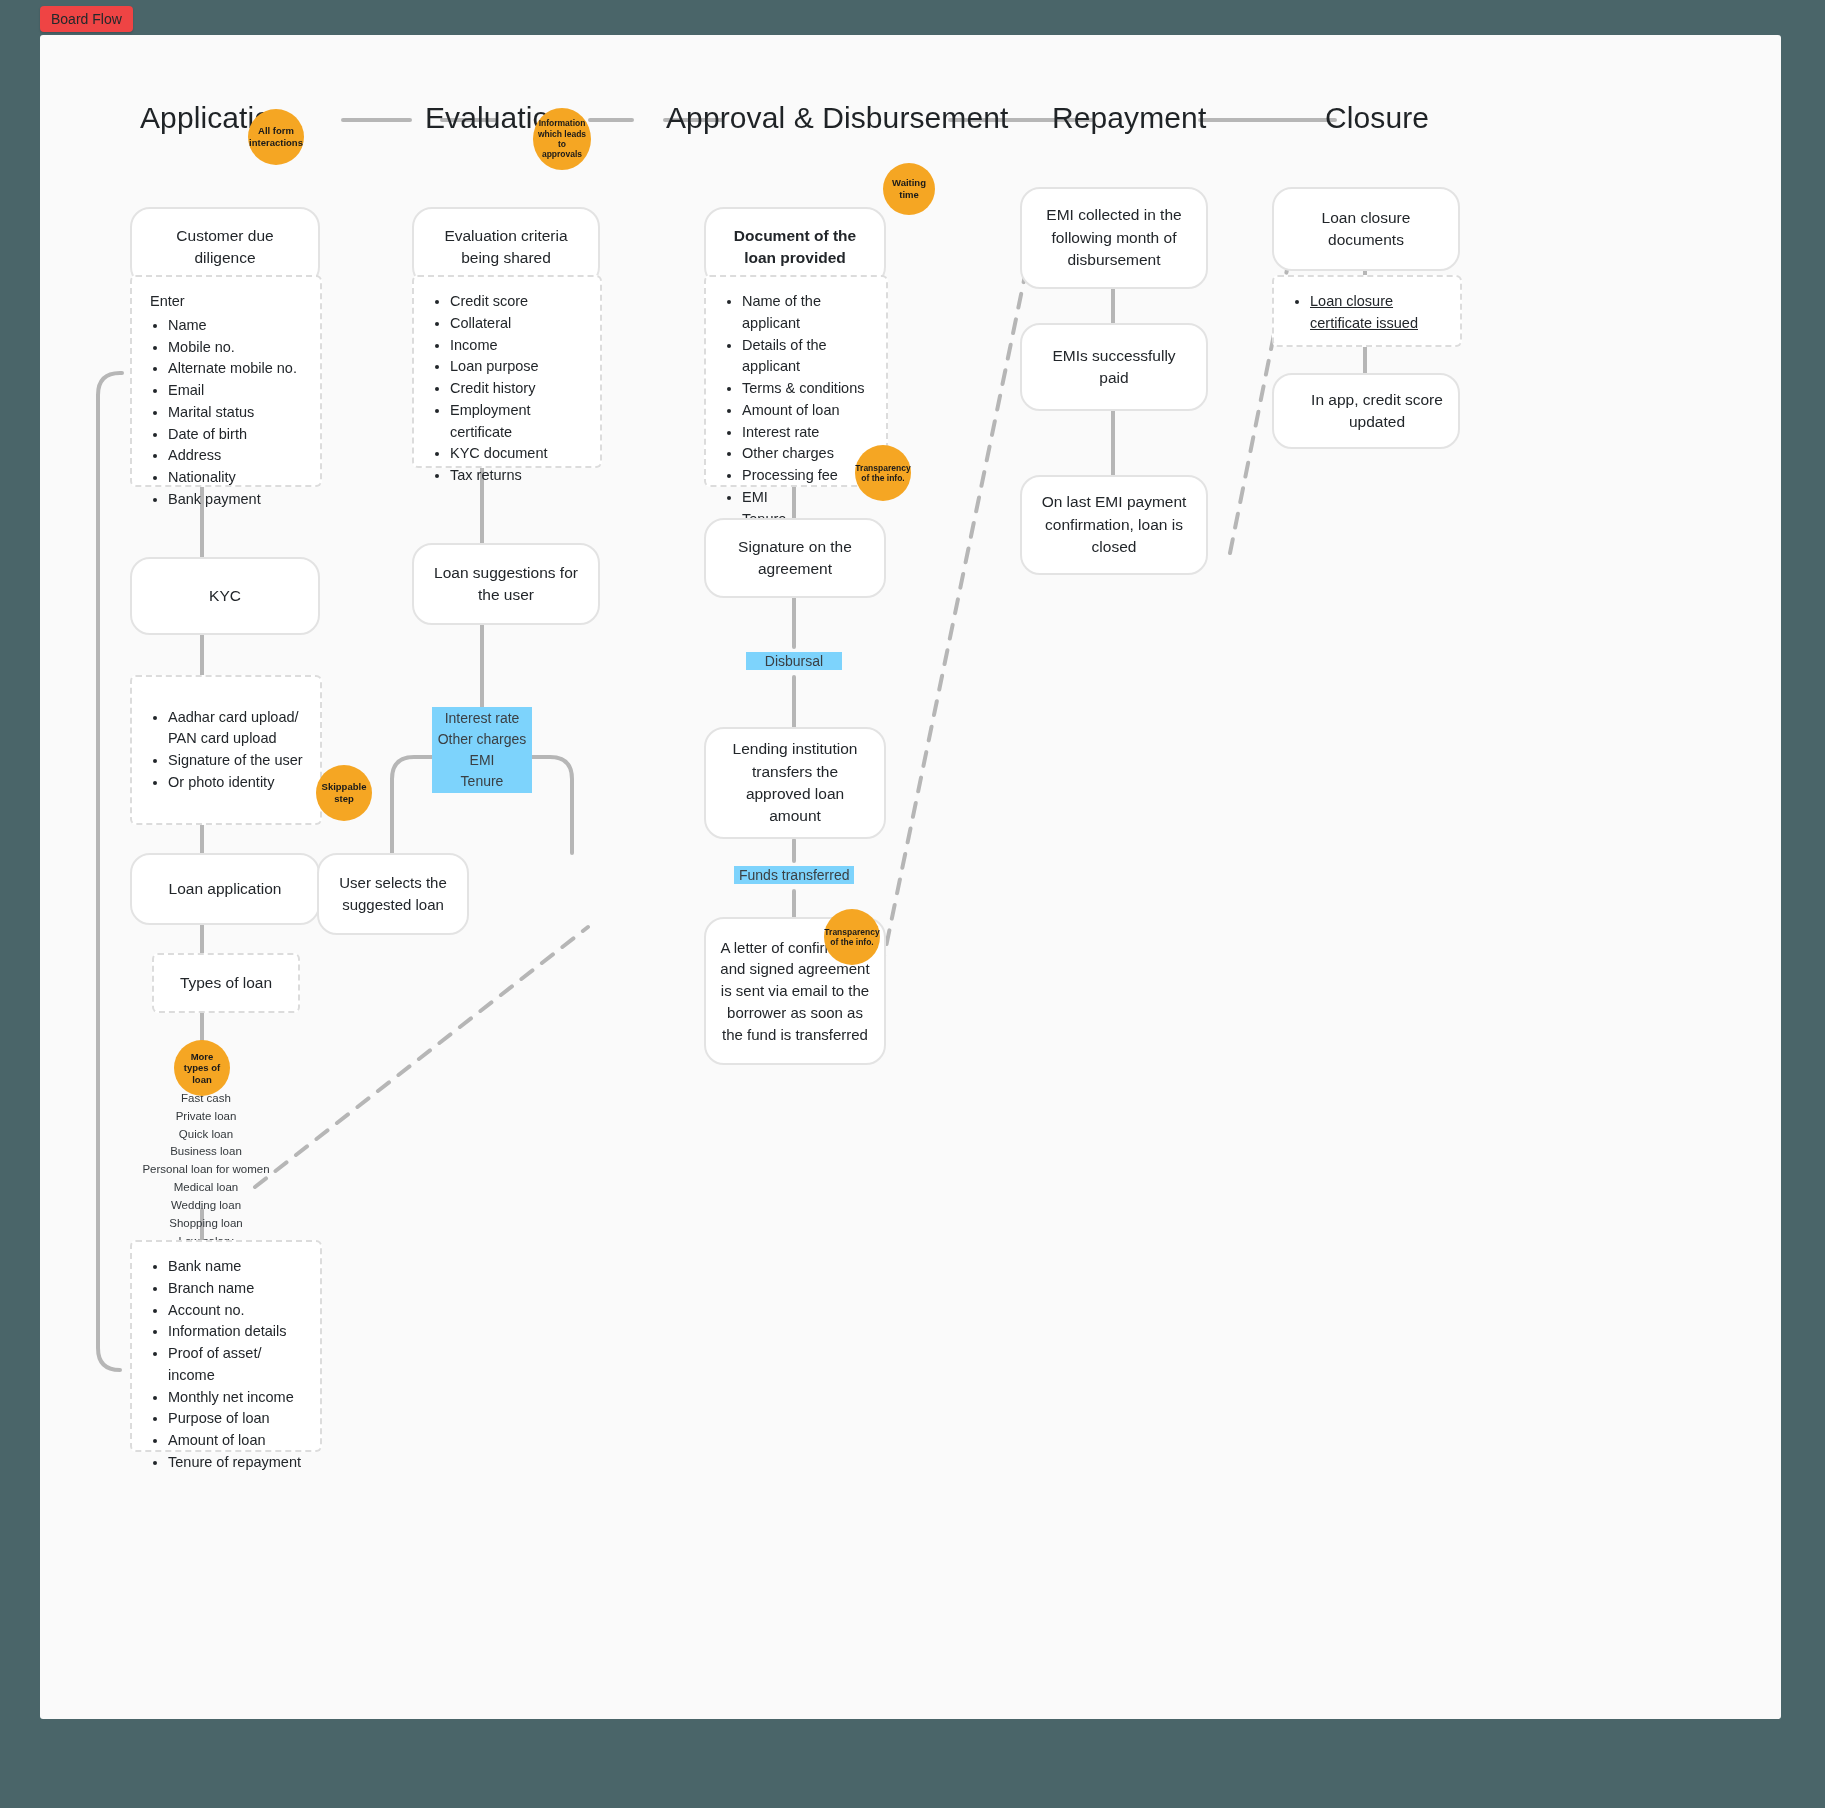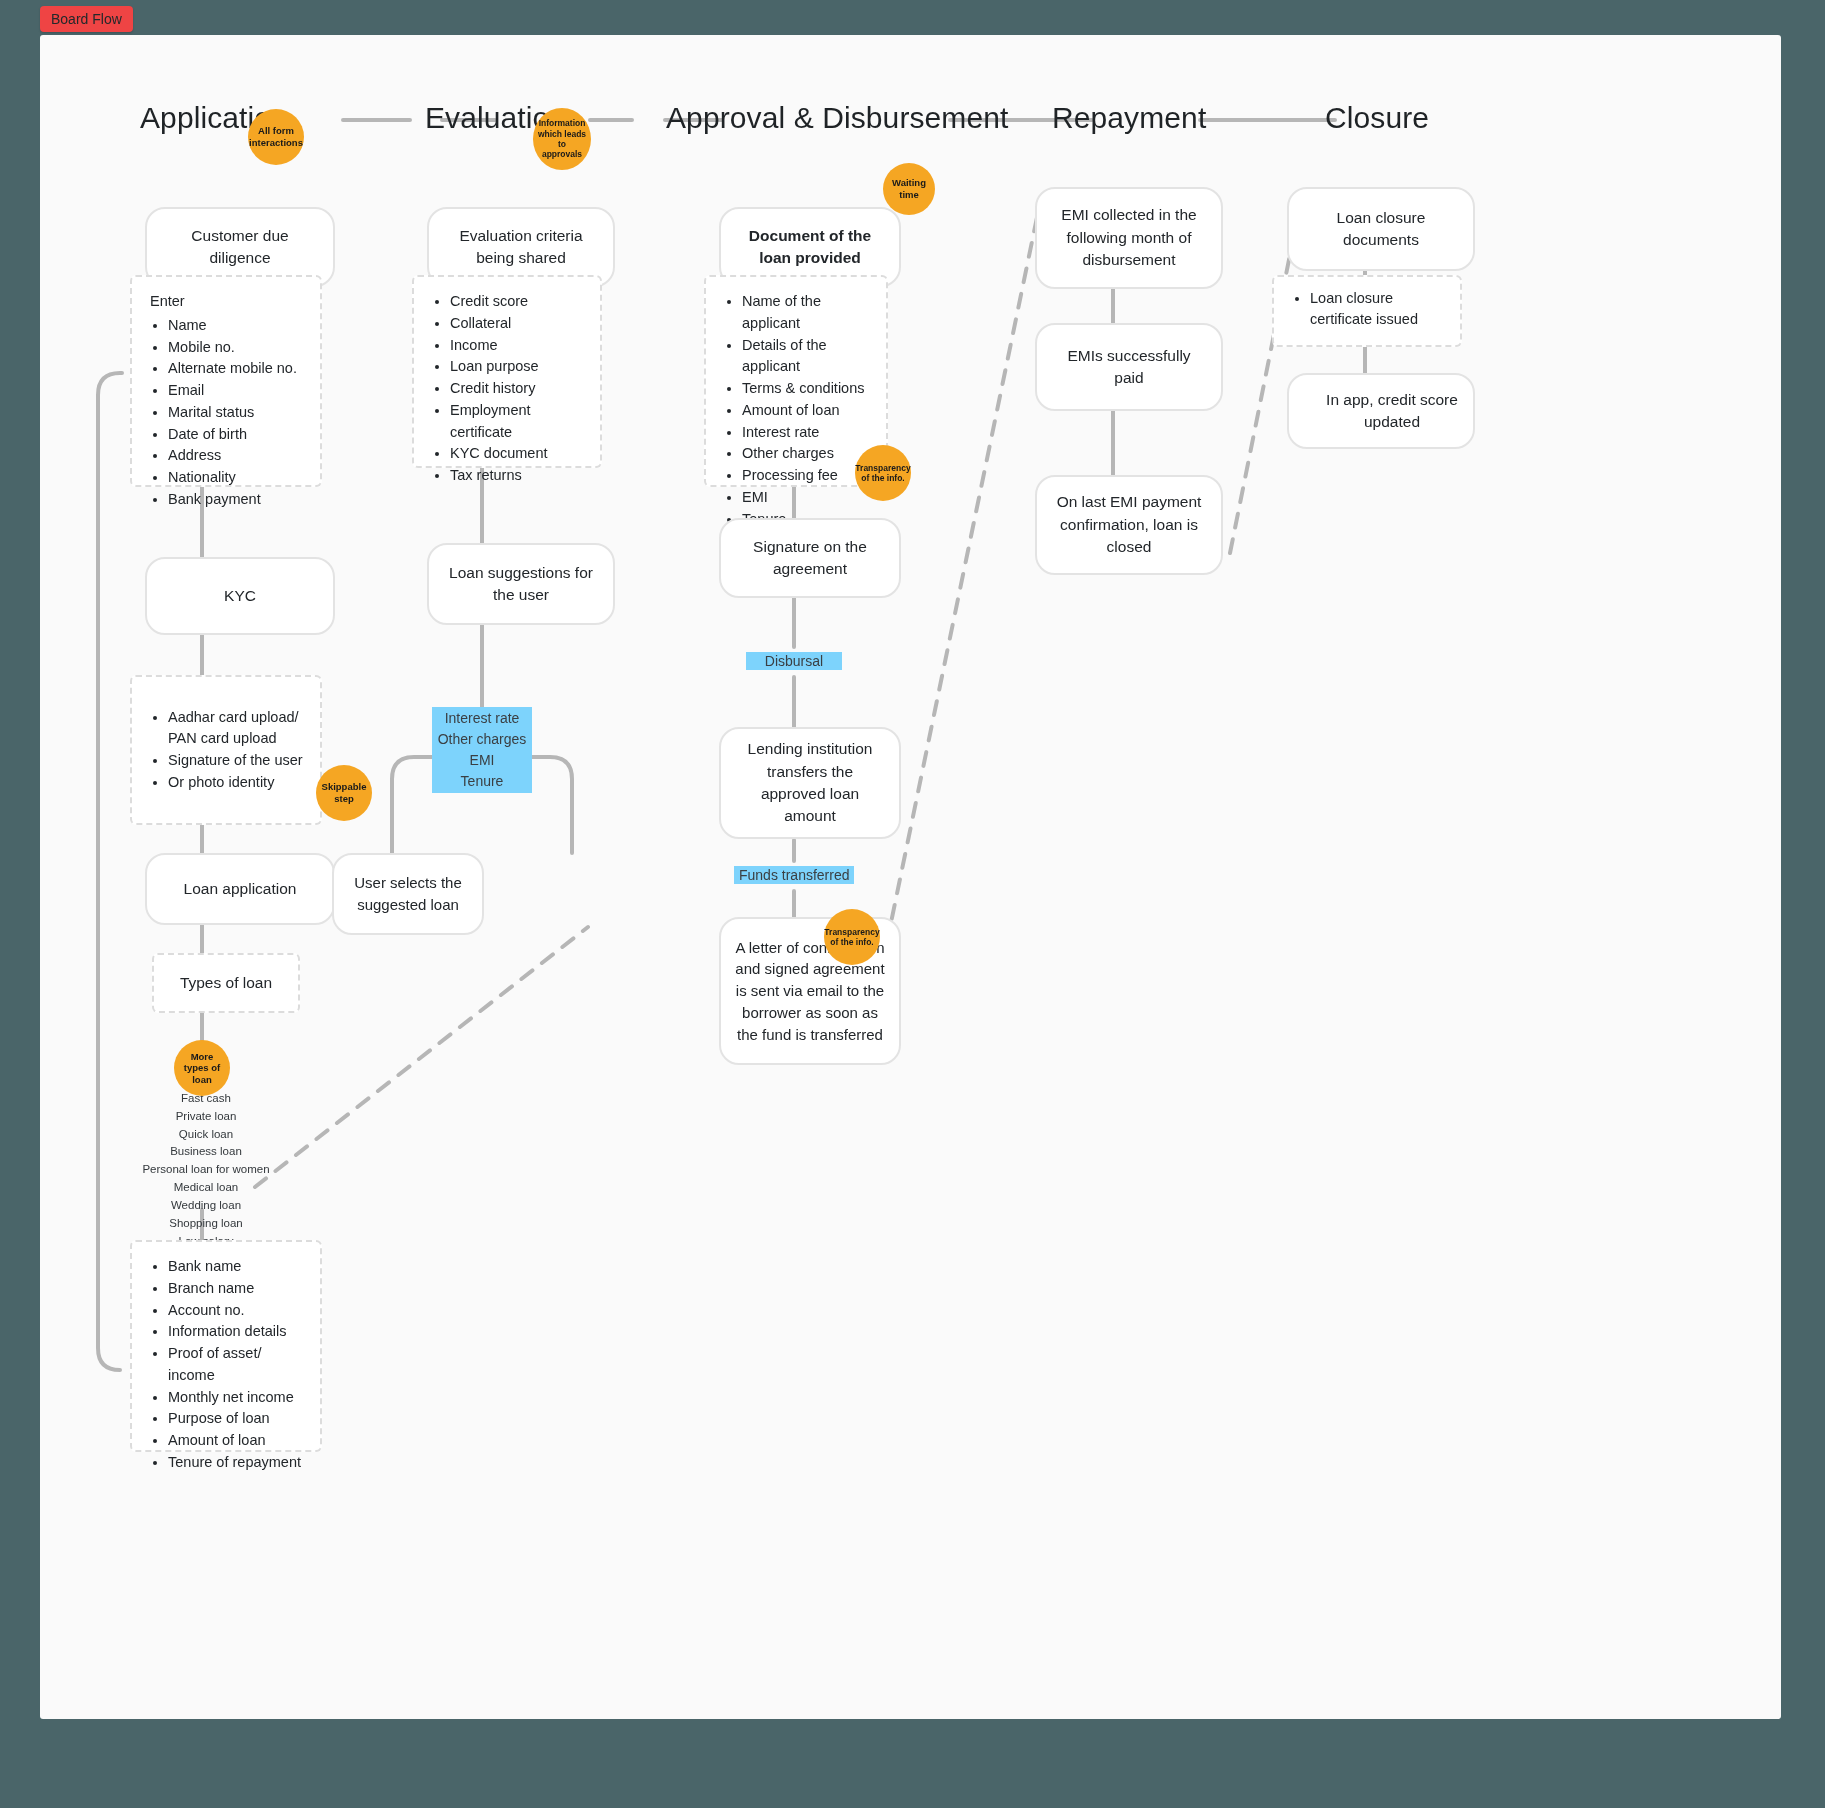--- a/index.html
+++ b/index.html
@@ -66,21 +66,20 @@
     background: #ffffff;
     border: 2px solid #e3e3e3;
     border-radius: 20px;
     display: flex; align-items: center; justify-content: center;
     text-align: center;
     font-size: 15.5px;
     color: #22262a;
     line-height: 1.45;
     padding: 10px 14px;
     z-index: 10;
-    margin-left: 15px;
   }
   
   .dbox {
     position: absolute;
     background: #ffffff;
     border: 2px dashed #dcdcdc;
     border-radius: 6px;
     padding: 14px 14px 14px 16px;
     font-size: 14.5px;
     color: #22262a;
@@ -303,21 +302,21 @@
     <div class="card" style="left:664px; top:882px; width:182px; height:148px; font-size:15px;">A letter of confirmation and signed agreement is sent via email to the borrower as soon as the fund is transferred</div>
 
     <div class="card" style="left:980px; top:152px; width:188px; height:102px;">EMI collected in the following month of disbursement</div>
 
     <div class="card" style="left:980px; top:288px; width:188px; height:88px;">EMIs successfully paid</div>
 
     <div class="card" style="left:980px; top:440px; width:188px; height:100px;">On last EMI payment confirmation, loan is closed</div>
 
     <div class="card" style="left:1232px; top:152px; width:188px; height:84px;">Loan closure documents</div>
 
-    <div class="dbox" style="left:1232px; top:240px; width:190px; height:72px; display:flex; align-items:flex-end;">
+    <div class="dbox" style="left:1232px; top:240px; width:190px; height:72px; display:flex; align-items:flex-start;text-decoration:underline;">
       <ul>
         <li>Loan closure certificate issued</li>
       </ul>
     </div>
 
     <div class="card" style="left:1232px; top:338px; width:188px; height:76px;padding-left:36px;">In app, credit score updated</div>
 
   </div>
 </div>
 

